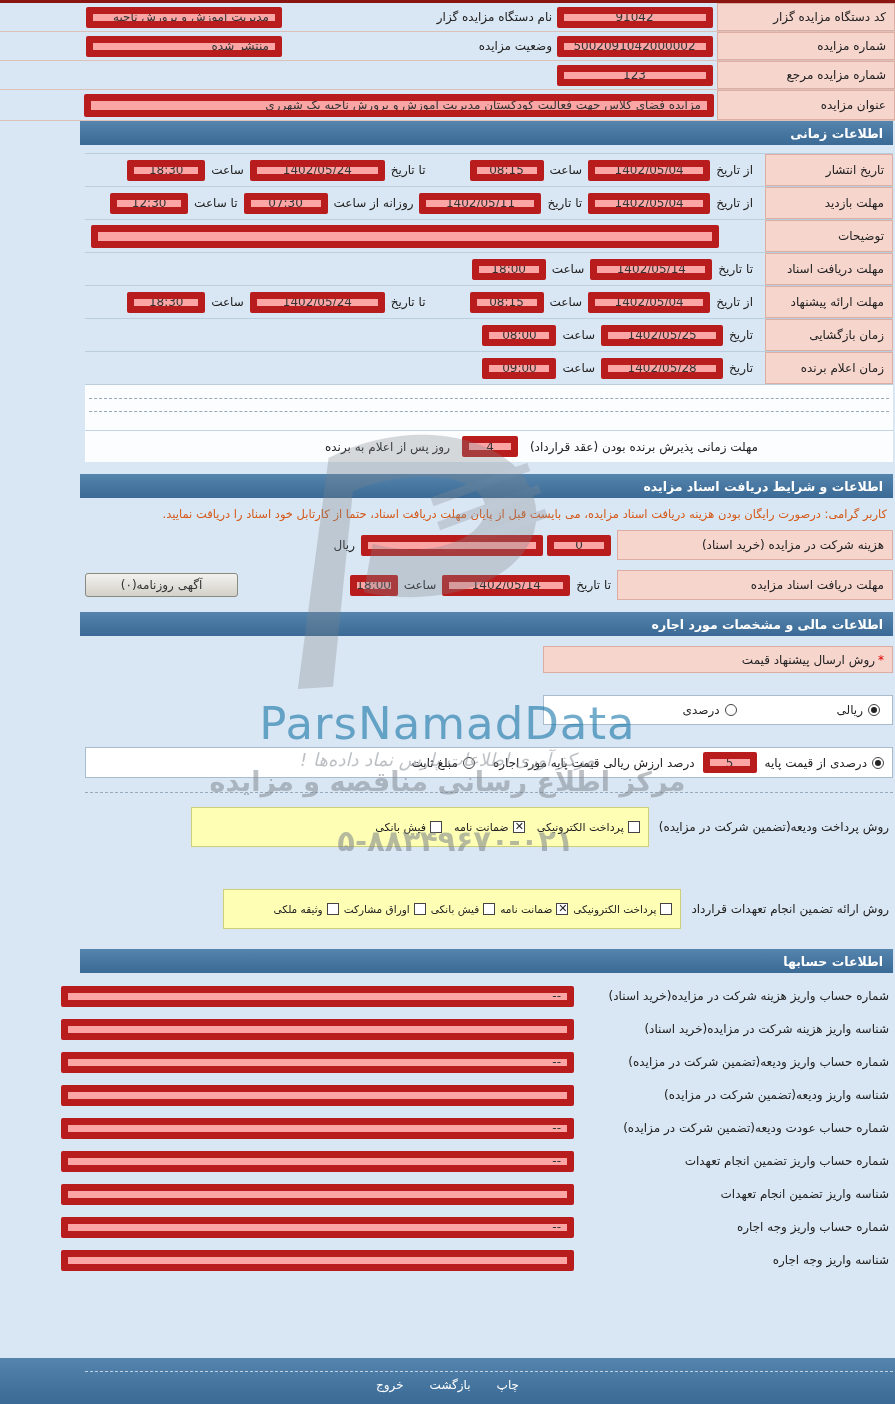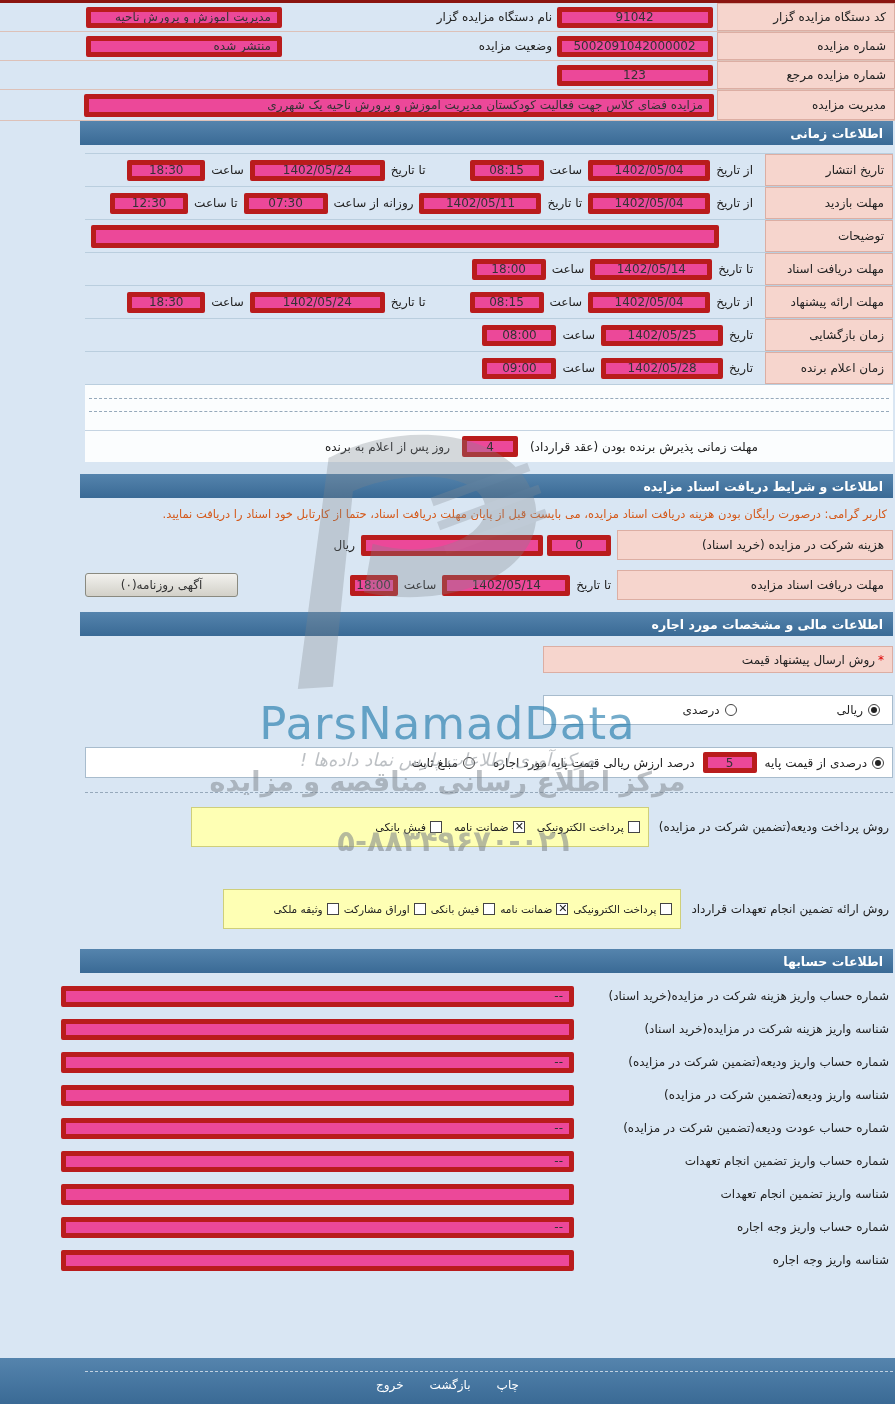--- a/index.html
+++ b/index.html
@@ -1,19 +1,19 @@
 <!DOCTYPE html>
 <html lang="fa" dir="rtl"><head>
 <meta charset="utf-8">
 <style>
 *{box-sizing:border-box;margin:0;padding:0}
 body{width:895px;height:1404px;position:relative;overflow:hidden;background:#d9e6f3;
      font-family:"DejaVu Sans",sans-serif;font-size:12px;color:#222;direction:rtl}
 .content{position:relative;z-index:1}
-.yfield{background:#ec4899;border:5px solid #b91c1c;height:21px;display:flex;align-items:center;
+.yfield{background:#fca5a5;border:7px solid #b91c1c;height:21px;display:flex;align-items:center;
         justify-content:center;color:#333;border-radius:2px;flex:none;overflow:hidden;white-space:nowrap}
 .yfield.txt{justify-content:flex-start;padding:0 6px}
 .plabel{background:#f6d5cd;border:1px solid #dcaea3;display:flex;align-items:center;padding:0 8px;
         flex:none;align-self:stretch;white-space:nowrap}
 .slbl{margin:0 6px;white-space:nowrap}
 .req{color:#d00;margin-left:3px}
 
 .topblock{border-top:3px solid #8b1510}
 .toprow{display:flex;align-items:center;height:29px;border-bottom:1px solid #ddc1b8}
 .w178{width:178px}
@@ -118,21 +118,21 @@
       <div class="lbl2">وضعیت مزایده</div>
       <div class="yfield txt fleft">منتشر شده</div>
     </div>
     <div class="toprow">
       <div class="plabel w178">شماره مزایده مرجع</div>
       <div class="cell165">
           <div class="yfield">123</div>
         </div>
     </div>
     <div class="toprow" style="height:31px">
-      <div class="plabel w178">مدیریت مزایده</div>
+      <div class="plabel w178">عنوان مزایده</div>
       <div class="yfield txt titlefield">مزایده فضای کلاس جهت فعالیت کودکستان مدیریت آموزش و پرورش ناحیه یک شهرری</div>
     </div>
   </div>
 
   <div class="secbar">اطلاعات زمانی</div>
 
   <div class="timeblock">
     <div class="trow">
       <div class="plabel tlabel">تاریخ انتشار</div>
       <span class="slbl">از تاریخ</span>

